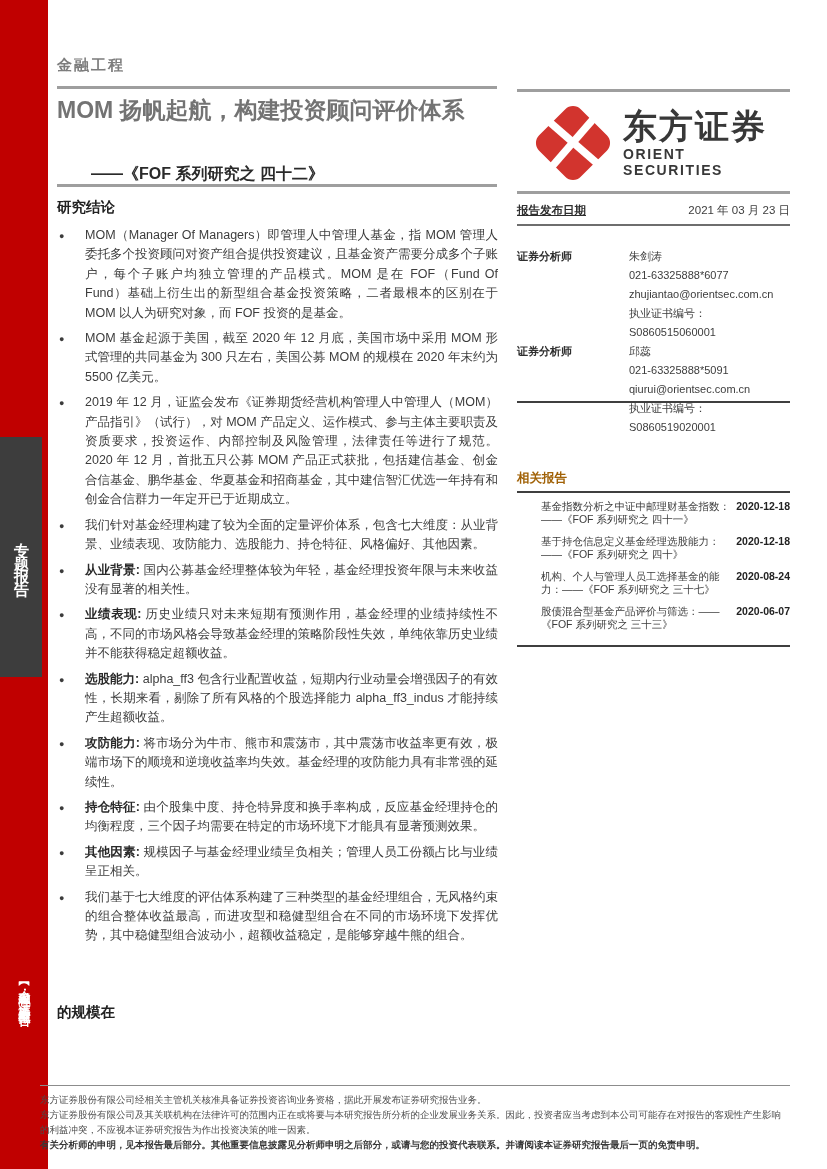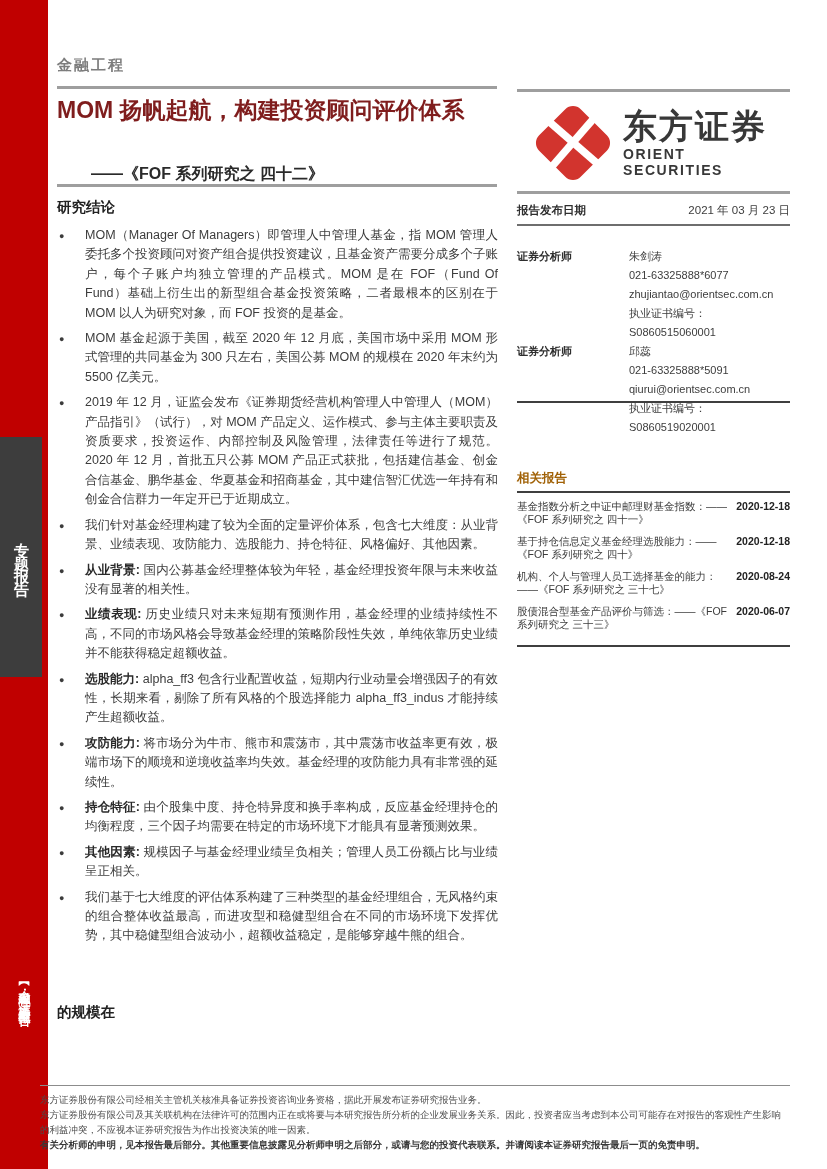--- a/index.html
+++ b/index.html
@@ -22,44 +22,44 @@
   .hr-c{left:57px;top:184px;width:440px;height:3px;}
   .hr-d{left:517px;top:191px;width:273px;height:3px;}
   .hr-e{left:517px;top:224px;width:273px;height:2px;background:#6e6e6e;}
   .hr-f{left:517px;top:401px;width:273px;height:2px;background:#3f3f3f;}
   .hr-g{left:517px;top:491px;width:273px;height:2px;background:#3f3f3f;}
   .hr-h{left:517px;top:645px;width:273px;height:2px;background:#3f3f3f;}
   .hr-i{left:40px;top:1085px;width:750px;height:1px;background:#8c8c8c;}
 
   
   .category{position:absolute;left:57px;top:56px;font-size:15px;font-weight:600;color:#7d7d7d;letter-spacing:2px;}
-  .title{position:absolute;left:57px;top:95px;width:452px;font-size:23px;line-height:31px;font-weight:700;color:#7f1d1d;}
+  .title{position:absolute;left:57px;top:95px;width:452px;font-size:23px;line-height:31px;font-weight:700;color:#737373;}
   .subtitle{position:absolute;left:57px;top:164px;width:440px;padding-left:34px;box-sizing:border-box;
     font-size:16px;font-weight:700;color:#2a2a2a;}
 
   
   .brand{position:absolute;left:517px;top:98px;width:273px;height:90px;display:flex;align-items:center;}
   .brand .logo{width:84px;height:84px;margin-left:14px;flex:none;}
   .brand-text{margin-left:8px;}
   .brand-cn{font-size:34px;font-weight:900;color:#383838;letter-spacing:2px;line-height:36px;}
   .brand-en{font-size:14px;font-weight:800;color:#383838;letter-spacing:1.6px;margin-top:2px;}
 
   
   .date-row{position:absolute;left:517px;top:203px;width:273px;display:flex;justify-content:space-between;
     font-size:11.5px;}
-  .date-row .lbl{font-weight:700;color:#2e2e2e;}
+  .date-row .lbl{font-weight:700;color:#2e2e2e;text-decoration:underline;}
   .analysts{position:absolute;left:517px;top:247px;width:273px;font-size:11px;}
   .an{display:flex;gap:36px;}
   .an-role{width:76px;flex:none;font-weight:700;color:#2e2e2e;line-height:19px;}
   .an-detail{flex:1;line-height:19px;}
   .an-detail div{line-height:19px;}
 
   .related-head{position:absolute;left:517px;top:470px;font-size:12.5px;font-weight:700;color:#a16207;}
   .related-list{position:absolute;left:517px;top:500px;width:273px;font-size:10.5px;}
-  .rr{display:flex;align-items:flex-start;margin-bottom:9px;}
+  .rr{display:flex;align-items:flex-start;margin-bottom:9px;margin-left:24px;}
   .rr-title{flex:1;line-height:13px;padding-right:6px;}
   .rr-date{flex:none;font-weight:700;white-space:nowrap;line-height:13px;color:#222;}
 
   
   .concl-head{position:absolute;left:57px;top:198px;font-size:14.5px;font-weight:700;color:#222;}
   .bullets{position:absolute;left:57px;top:226px;width:441px;}
   .bullets li,.risk-list li{list-style:none;position:relative;padding-left:28px;margin:0 0 6px 0;
     font-size:12.5px;line-height:19.4px;text-align:justify;}
   .bullets li::before,.risk-list li::before{content:"●";position:absolute;left:2px;top:1px;font-size:9px;}
   ul{margin:0;padding:0;}

